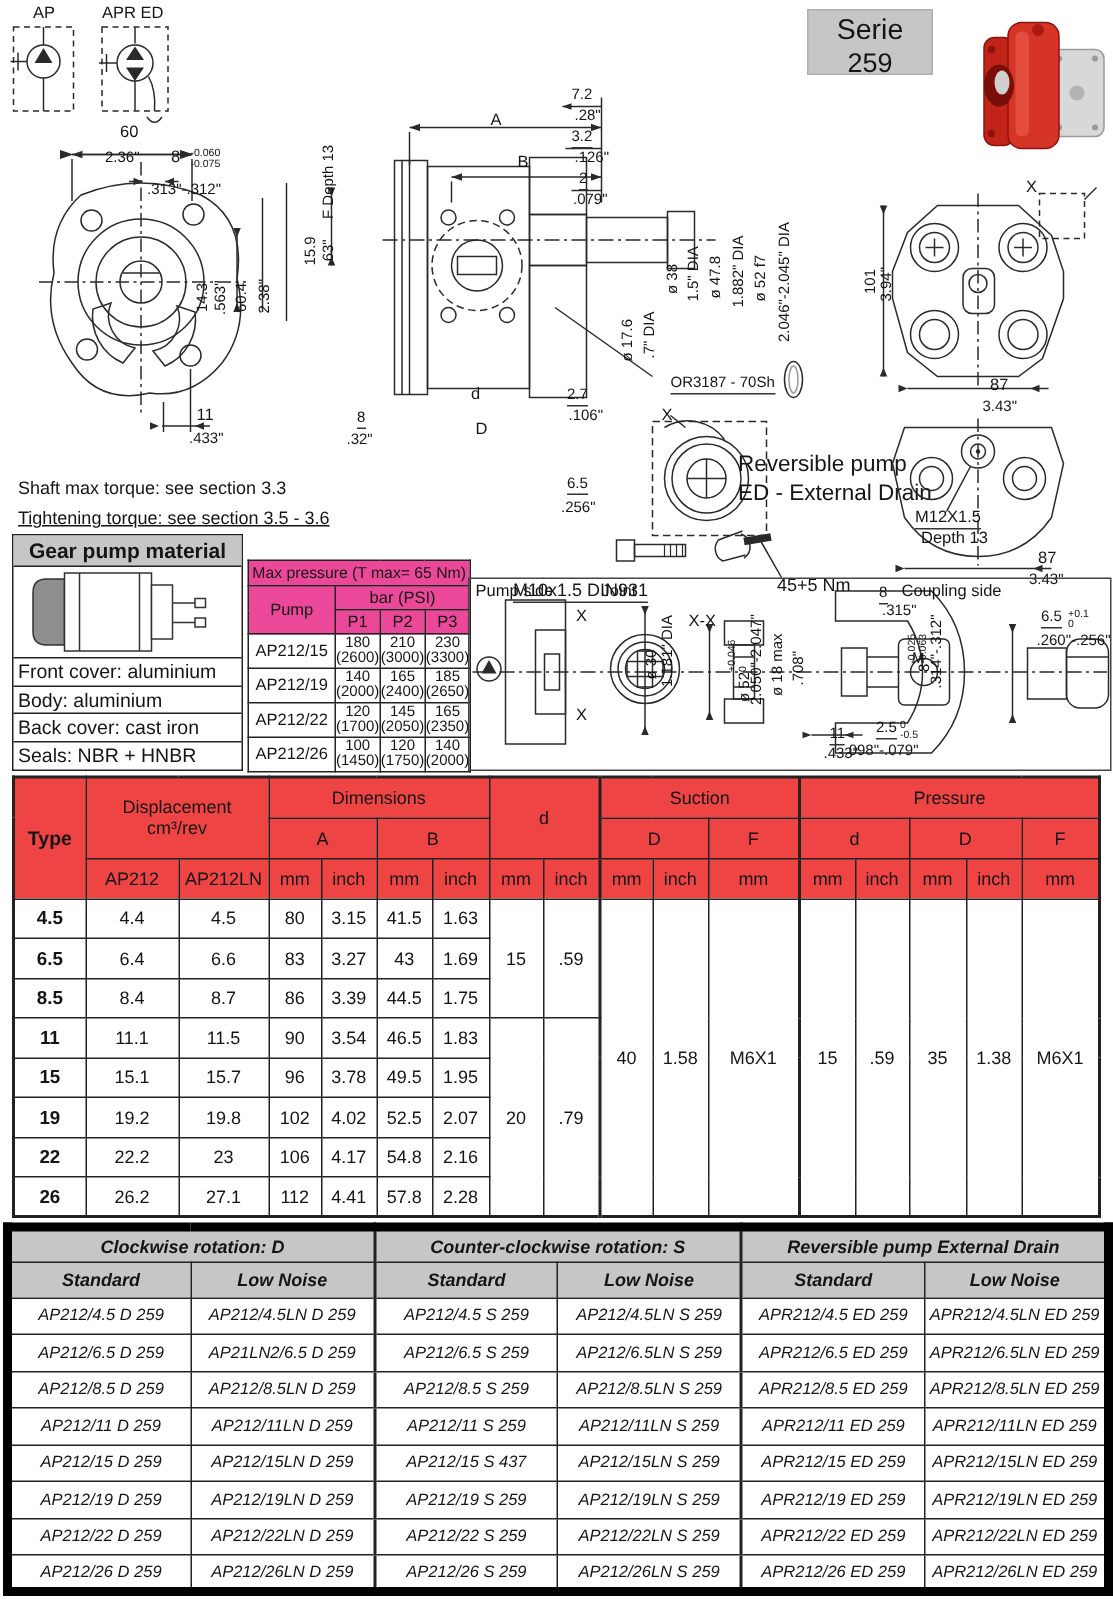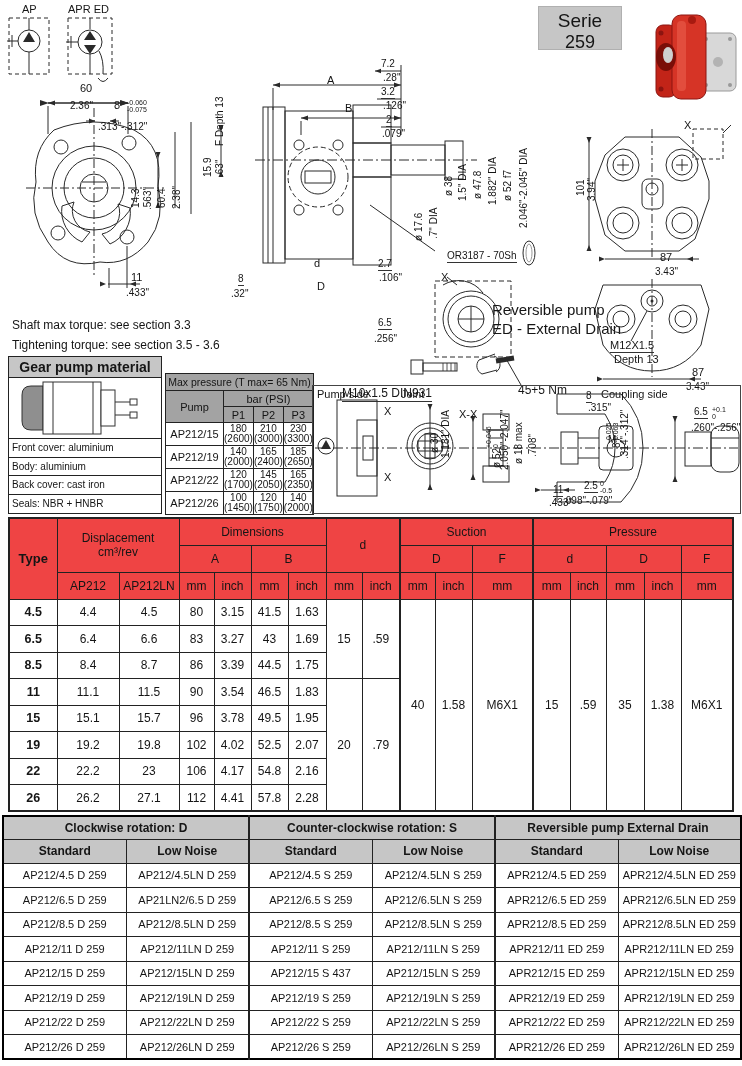--- a/index.html
+++ b/index.html
@@ -16,42 +16,42 @@
   .badge{position:absolute;left:538px;top:6px;width:82px;height:42px;background:#c6c6c6;
          text-align:center;border:1px solid #b0b0b0;}
   .badge .l1{font-size:19px;margin-top:3px;}
   .badge .l2{font-size:18px;}
   .notes{position:absolute;font-size:12px;}
   
   #material{position:absolute;left:8px;top:356px;width:152px;height:156px;border:1px solid #222;}
   #material .tt{background:#c6c6c6;border-bottom:1px solid #222;font-size:14px;font-weight:bold;
                 text-align:center;height:20px;line-height:20px;}
   #material .img{height:60px;border-bottom:1px solid #222;position:relative;}
-  #material .row{height:17.5px;line-height:17.5px;font-size:10px;padding-left:3px;border-bottom:1px solid #222;}
+  #material .row{height:17.5px;line-height:17.5px;font-size:13px;padding-left:3px;border-bottom:1px solid #222;}
   #material .row:last-child{border-bottom:none;}
   
   #mp{position:absolute;left:165px;top:373px;border-collapse:collapse;table-layout:fixed;}
   #mp td,#mp th{border:1px solid #222;font-weight:normal;text-align:center;padding:0;}
-  #mp .hd{background:#a3a3a3;}
+  #mp .hd{background:#ec4899;}
   #mp .tt{font-size:10.5px;height:16px;}
   #mp .h2{font-size:11px;}
   #mp .dv{font-size:10px;line-height:10px;height:22px;}
   #mp .pn{font-size:11px;}
   
   #mt{position:absolute;left:8px;top:517px;border-collapse:collapse;table-layout:fixed;border:2px solid #222;}
   #mt th,#mt td{border:1px solid #222;text-align:center;padding:0;font-weight:normal;}
   #mt thead th{background:#ef4444;font-size:12px;}
   #mt thead .big{font-size:13px;font-weight:bold;}
   #mt tbody td{font-size:12px;background:#fff;}
   #mt tbody .ty{font-weight:bold;font-size:12.5px;}
   #mt .bl2{border-left:2px solid #222;}
   #mt thead tr{height:27px;}
   #mt tbody tr{height:26.5px;}
   
-  #ot{position:absolute;left:2px;top:815px;border-collapse:collapse;table-layout:fixed;border:2px solid #000000;}
+  #ot{position:absolute;left:2px;top:815px;border-collapse:collapse;table-layout:fixed;border:6px solid #000000;font-style:italic;}
   #ot th,#ot td{border:1px solid #222;text-align:center;padding:0;}
   #ot thead th{background:#c6c6c6;font-size:12px;}
   #ot thead tr{height:23.5px;}
   #ot tbody tr{height:24.5px;}
   #ot tbody td{font-size:11px;background:#fff;}
   #ot .bl2{border-left:2px solid #222;}
   
   #panel{position:absolute;left:312px;top:385px;width:427px;height:127px;border:1px solid #444;}
   .rev{position:absolute;font-size:15px;}
 </style>
@@ -148,21 +148,21 @@
   </div>
   <div class="L" style="left:98px;top:121px;">.313"-.312"</div>
   <div class="L V" style="left:142px;top:196px;">14.3</div>
   <div class="L V" style="left:154px;top:198px;">.563"</div>
   <div class="L V" style="left:168px;top:196px;">60.4</div>
   <div class="L V" style="left:183px;top:197px;">2.38"</div>
   <div class="L L11" style="left:131px;top:271px;">11</div>
   <div class="L" style="left:126px;top:287px;">.433"</div>
 
   <div class="notes" style="left:12px;top:318px;">Shaft max torque: see section 3.3</div>
-  <div class="notes" style="left:12px;top:338px;">Tightening torque: see section 3.5 - 3.6</div>
+  <div class="notes" style="left:12px;top:338px;text-decoration:underline;">Tightening torque: see section 3.5 - 3.6</div>
 
   <svg style="left:205px;top:55px;" width="335" height="330" viewBox="0 0 335 330">
     <defs>
       <pattern id="h1" patternUnits="userSpaceOnUse" width="6" height="6">
         <path d="M0,6 L6,0" stroke="#777" stroke-width="1"></path>
       </pattern>
     </defs>
     <line x1="68" y1="30" x2="196" y2="30" class="st"></line>
     <path d="M68,30 l7,-2.5 v5 Z M196,30 l-7,-2.5 v5 Z" fill="#2a2a2a"></path>
     <line x1="96" y1="63" x2="196" y2="63" class="st"></line>

